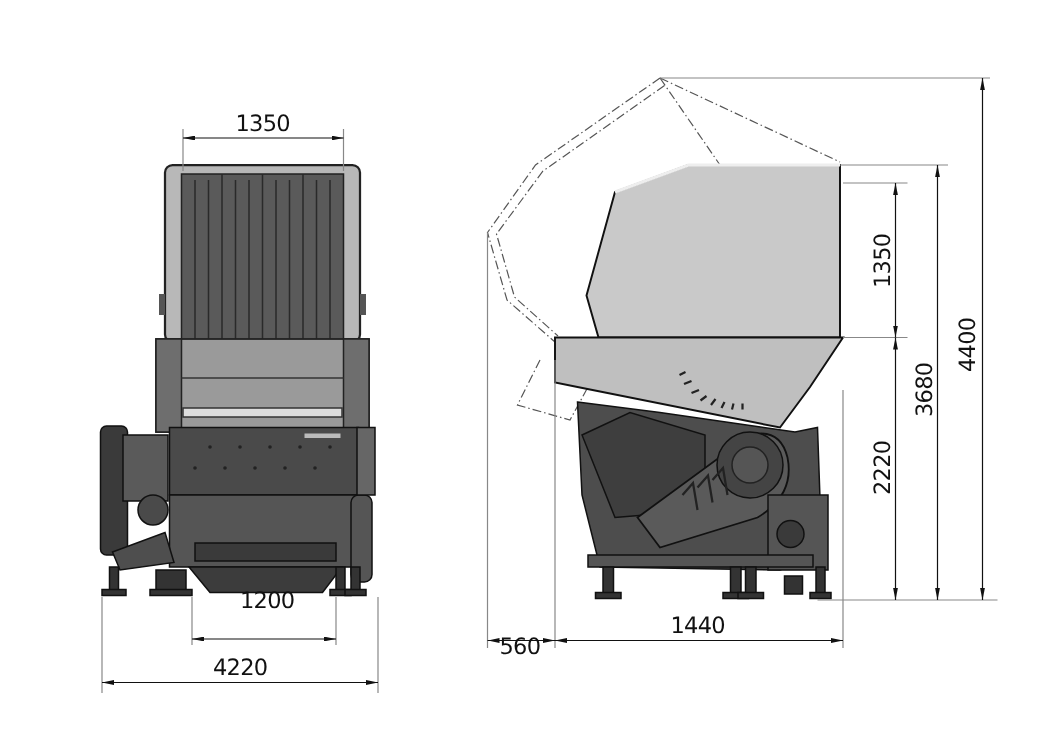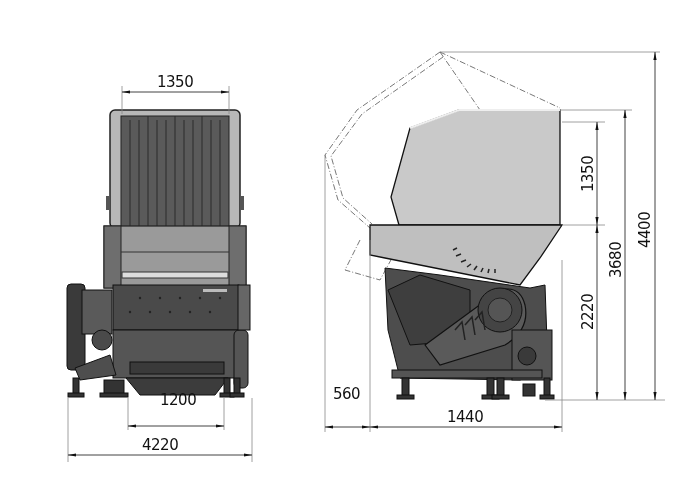--- a/index.html
+++ b/index.html
@@ -171,20 +171,20 @@
       <line x1="597" y1="225" x2="597" y2="400" marker-start="url(#arr)" marker-end="url(#arr)"></line>
       <line x1="625" y1="110" x2="625" y2="400" marker-start="url(#arr)" marker-end="url(#arr)"></line>
       <line x1="655" y1="52" x2="655" y2="400" marker-start="url(#arr)" marker-end="url(#arr)"></line>
     </g>
   </g>
 </svg>
 
 <span class="dim-text" style="left:157px;top:73px;">1350</span>
 <span class="dim-text" style="left:160px;top:391px;">1200</span>
 <span class="dim-text" style="left:142px;top:436px;">4220</span>
-<span class="dim-text" style="left:333px;top:385px;">560</span>
+<span class="dim-text" style="left:333px;top:422px;">560</span>
 <span class="dim-text" style="left:447px;top:408px;">1440</span>
 <span class="dim-text vert" style="left:579px;top:192px;">1350</span>
 <span class="dim-text vert" style="left:579px;top:330px;">2220</span>
 <span class="dim-text vert" style="left:607px;top:278px;">3680</span>
 <span class="dim-text vert" style="left:636px;top:248px;">4400</span>
 
 </div>
 
 </body></html>

